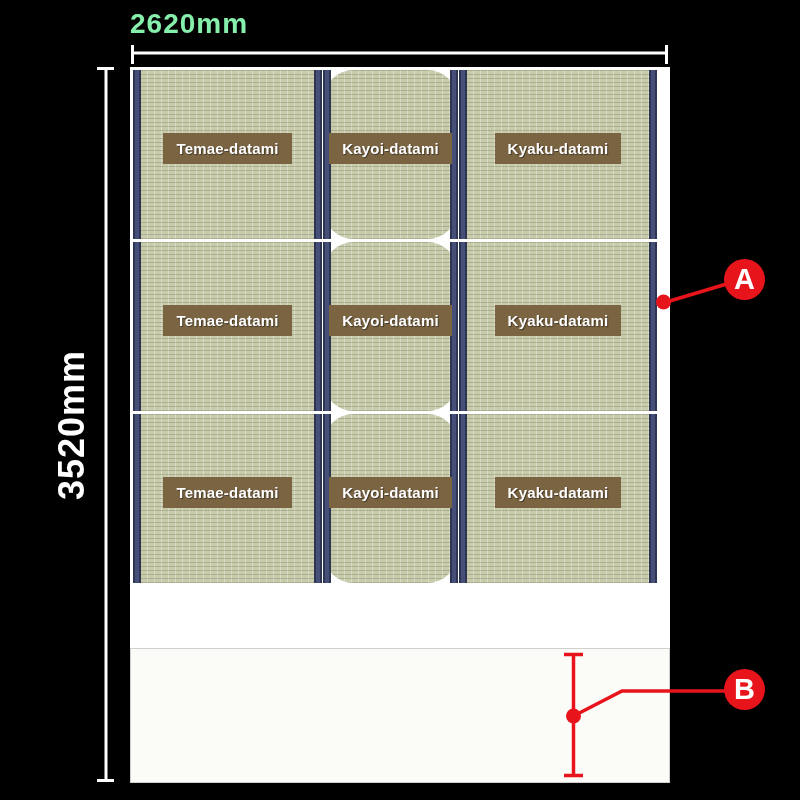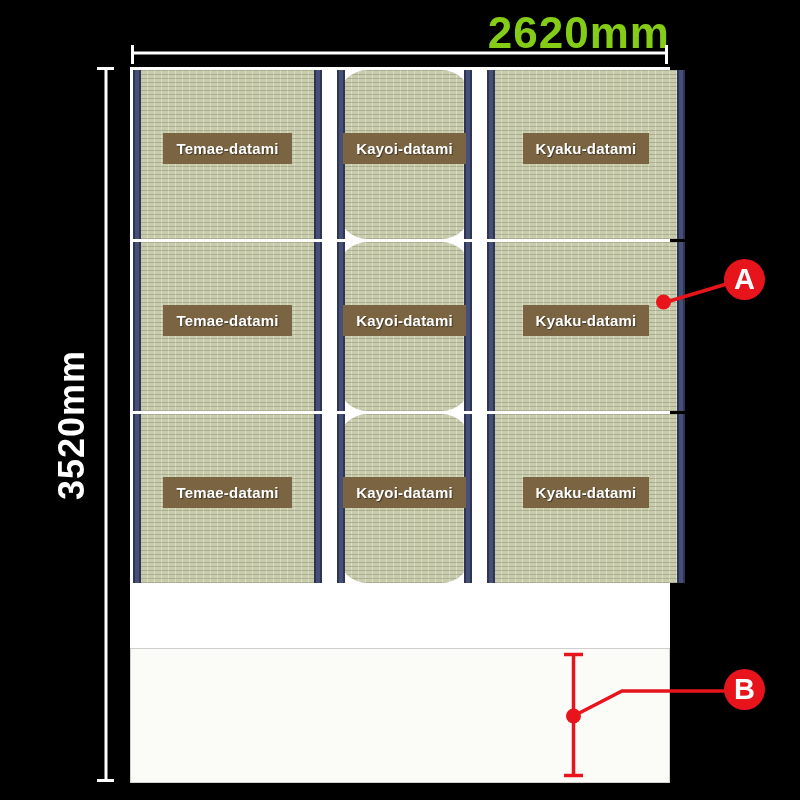--- a/index.html
+++ b/index.html
@@ -12,21 +12,21 @@
   }
   .canvas{position:absolute;left:0;top:0;width:800px;height:800px;}
 
   
   .room{position:absolute;left:130px;top:67px;width:540px;height:716px;}
   .tatami-section{
     position:absolute;left:0;top:0;width:540px;height:581px;
     background:#ffffff;box-sizing:border-box;
     padding:3px 0 0 3px;
   }
-  .trow{display:flex;gap:15px;height:169px;margin-bottom:3px;}
+  .trow{display:flex;gap:1px;height:169px;margin-bottom:3px;}
   .trow:last-child{margin-bottom:0;}
   .mat{
     position:relative;height:100%;
     background-color:#c8ccad;
     background-image:
       repeating-linear-gradient(0deg, rgba(125,130,95,0.40) 0 1px, rgba(0,0,0,0) 1px 4px),
       repeating-linear-gradient(90deg, rgba(255,255,255,0.35) 0 1px, rgba(0,0,0,0) 1px 7px);
     display:flex;align-items:center;justify-content:center;
   }
   .mat::before,.mat::after{
@@ -50,22 +50,22 @@
     white-space:nowrap;
   }
   .lower-section{
     position:absolute;left:0;top:581px;width:540px;height:135px;
     background:#fbfbf8;border:1px solid #cfcfcf;box-sizing:border-box;
   }
 
   
   .dim-top-label{
     position:absolute;left:130px;top:8px;width:540px;
-    text-align:right;color:#84cc16;
-    font-size:44px;font-weight:bold;letter-spacing:1px;
+    text-align:left;color:#86efac;
+    font-size:28px;font-weight:bold;letter-spacing:1px;
   }
   .dim-left-label{
     position:absolute;left:72px;top:425px;
     transform:translate(-50%,-50%) rotate(-90deg);
     color:#fff;font-size:36px;font-weight:bold;letter-spacing:1px;
     white-space:nowrap;
   }
 
   
   .overlay{position:absolute;left:0;top:0;width:800px;height:800px;pointer-events:none;}

